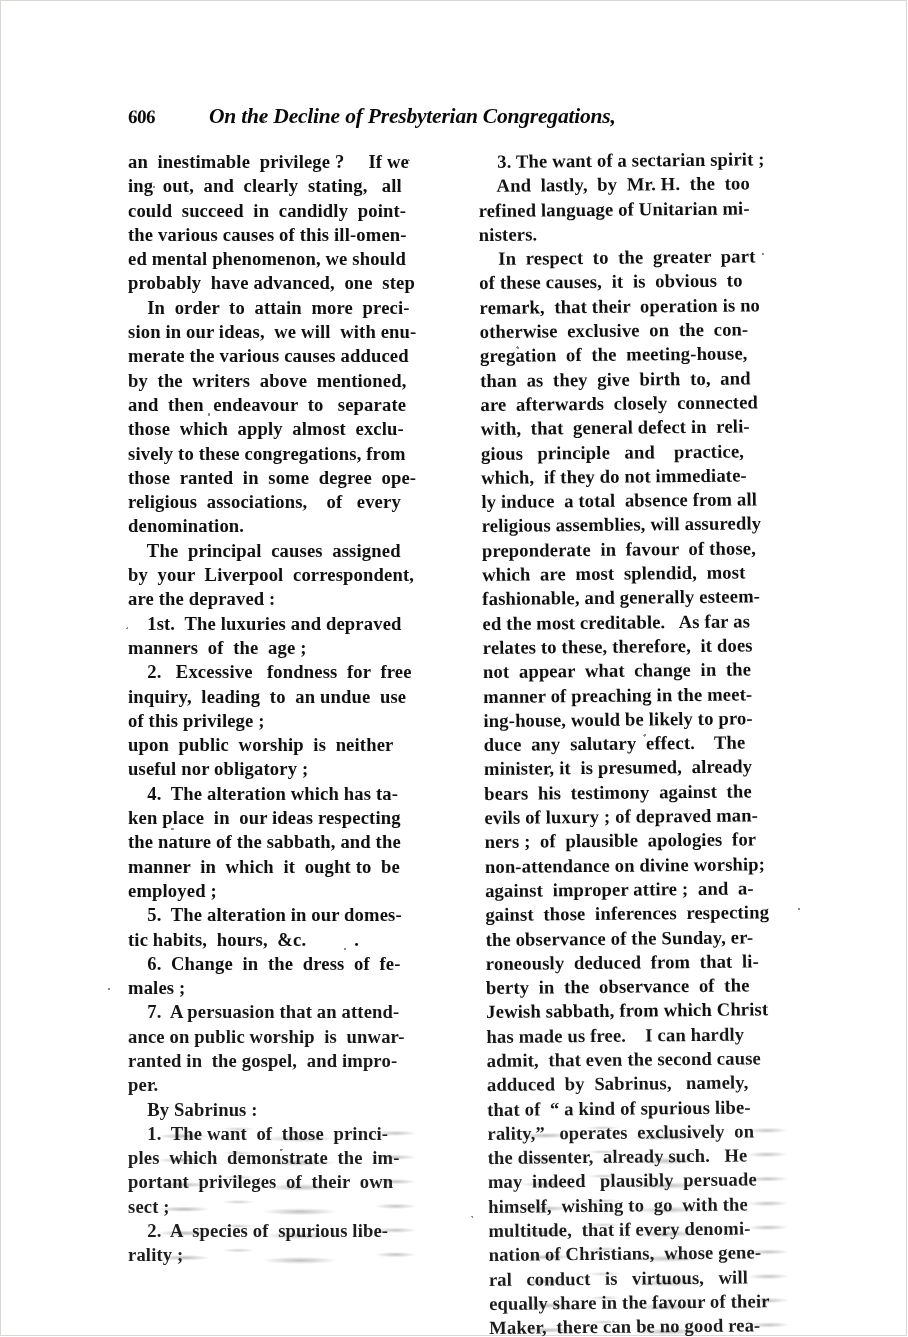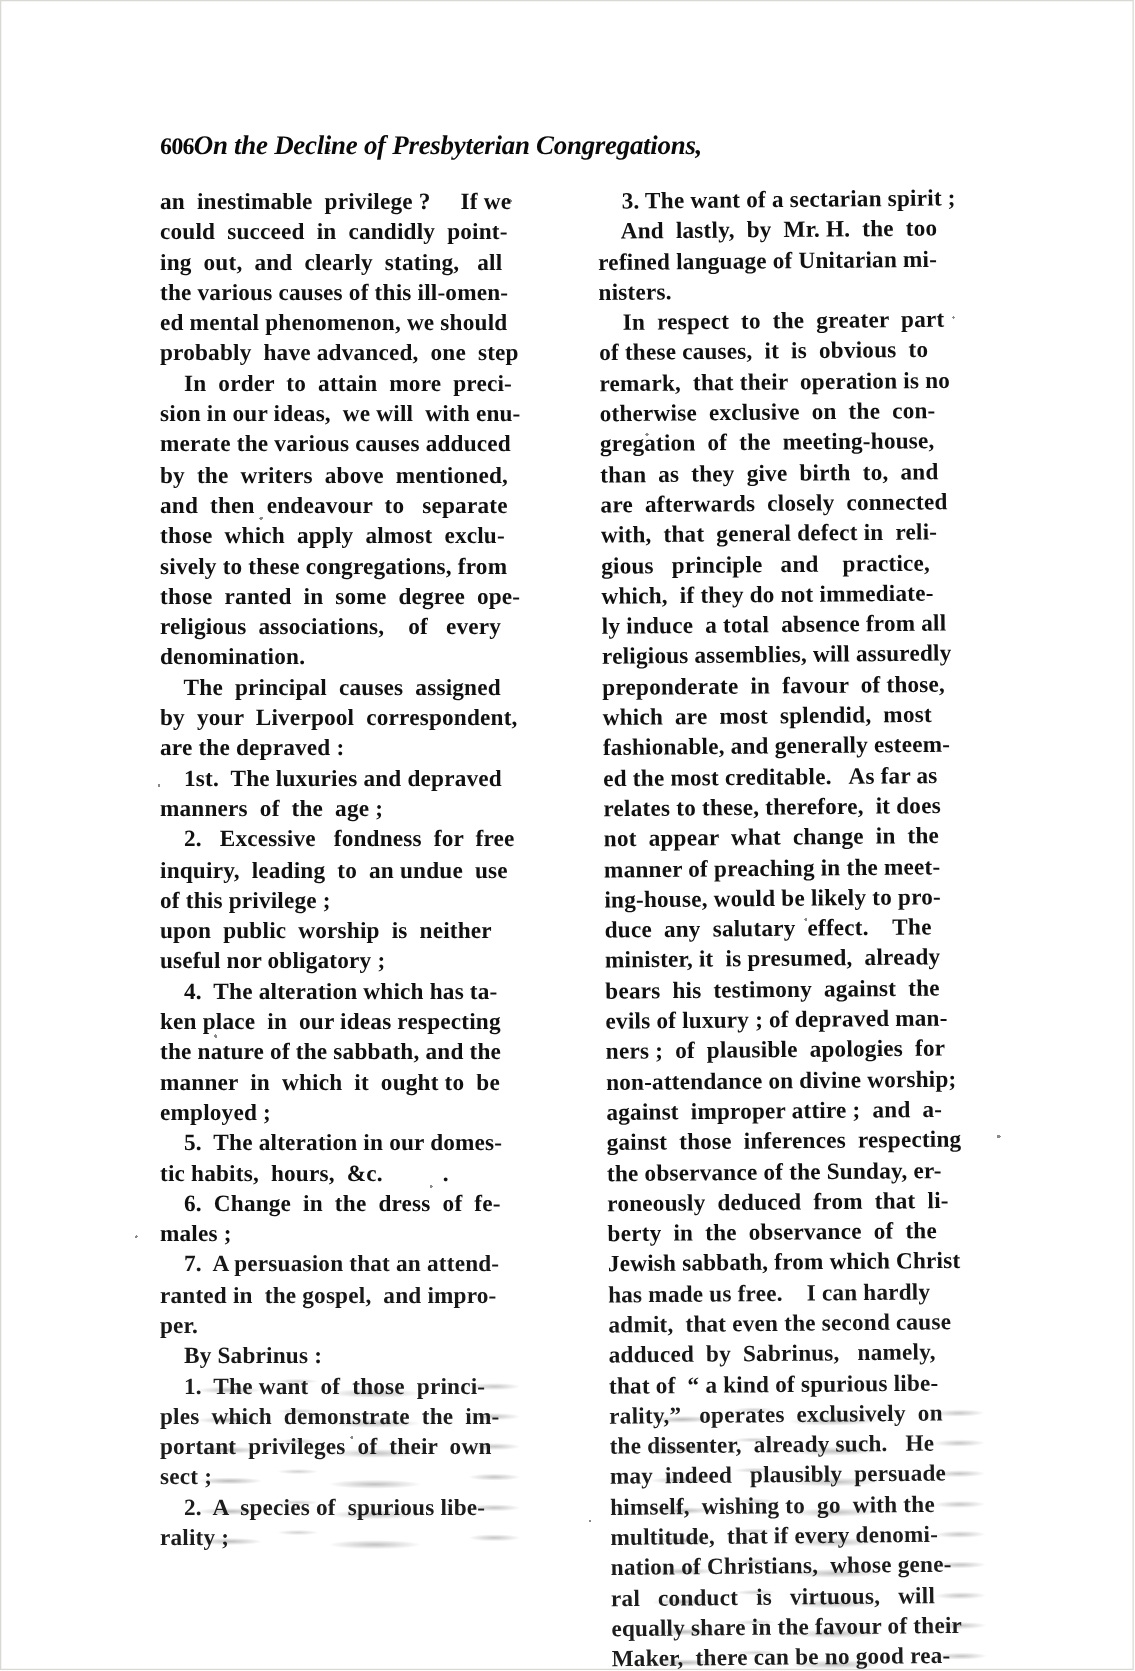--- a/index.html
+++ b/index.html
@@ -46,20 +46,21 @@
   }
   #page-number {
     font-family: "Liberation Serif", "DejaVu Serif", serif;
     font-weight: bold;
     font-size: 19px;
     letter-spacing: -0.5px;
     color: #0a0a0a;
     transform: skewX(-3deg);
   }
   #head-title {
+    margin-left: 54px;
     font-family: "Liberation Serif", "DejaVu Serif", serif;
     font-style: italic;
     font-weight: bold;
     font-size: 21.5px;
     letter-spacing: -0.2px;
     color: #0a0a0a;
   }
 
   
   .column {
@@ -139,22 +140,22 @@
 
   <div id="page-frame"></div>
 
   <div id="running-head">
     <span id="page-number">606</span>
     <span id="head-title">On the Decline of Presbyterian Congregations,</span>
   </div>
 
   <div class="column" id="col-left">
       <div class="line">an  inestimable  privilege ?     If we</div>
+      <div class="line">ing  out,  and  clearly  stating,   all</div>
       <div class="line">could  succeed  in  candidly  point-</div>
-      <div class="line">ing  out,  and  clearly  stating,   all</div>
       <div class="line">the various causes of this ill-omen-</div>
       <div class="line">ed mental phenomenon, we should</div>
       <div class="line">probably  have advanced,  one  step</div>
       <div class="line">    In  order  to  attain  more  preci-</div>
       <div class="line">sion in our ideas,  we will  with enu-</div>
       <div class="line">merate the various causes adduced</div>
       <div class="line">by  the  writers  above  mentioned,</div>
       <div class="line">and  then  endeavour  to   separate</div>
       <div class="line">those  which  apply  almost  exclu-</div>
       <div class="line">sively to these congregations, from</div>
@@ -174,20 +175,21 @@
       <div class="line">    4.  The alteration which has ta-</div>
       <div class="line">ken place  in  our ideas respecting</div>
       <div class="line">the nature of the sabbath, and the</div>
       <div class="line">manner  in  which  it  ought to  be</div>
       <div class="line">employed ;</div>
       <div class="line">    5.  The alteration in our domes-</div>
       <div class="line">tic habits,  hours,  &amp;c.          .</div>
       <div class="line">    6.  Change  in  the  dress  of  fe-</div>
       <div class="line">males ;</div>
       <div class="line fade-1">    7.  A persuasion that an attend-</div>
+      <div class="line fade-1">ance on public worship  is  unwar-</div>
       <div class="line fade-1">ranted in  the gospel,  and impro-</div>
       <div class="line fade-1">per.</div>
       <div class="line fade-1">    By Sabrinus :</div>
       <div class="line fade-1 fade-2 smudge">    1.  The want  of  those  princi-</div>
       <div class="line fade-1 fade-2 smudge">ples  which  demonstrate  the  im-</div>
       <div class="line fade-1 fade-2 smudge">portant  privileges  of  their  own</div>
       <div class="line fade-1 fade-2 smudge">sect ;</div>
       <div class="line fade-1 fade-2 smudge">    2.  A  species of  spurious libe-</div>
       <div class="line fade-1 fade-2 smudge">rality ;</div>
     </div>

